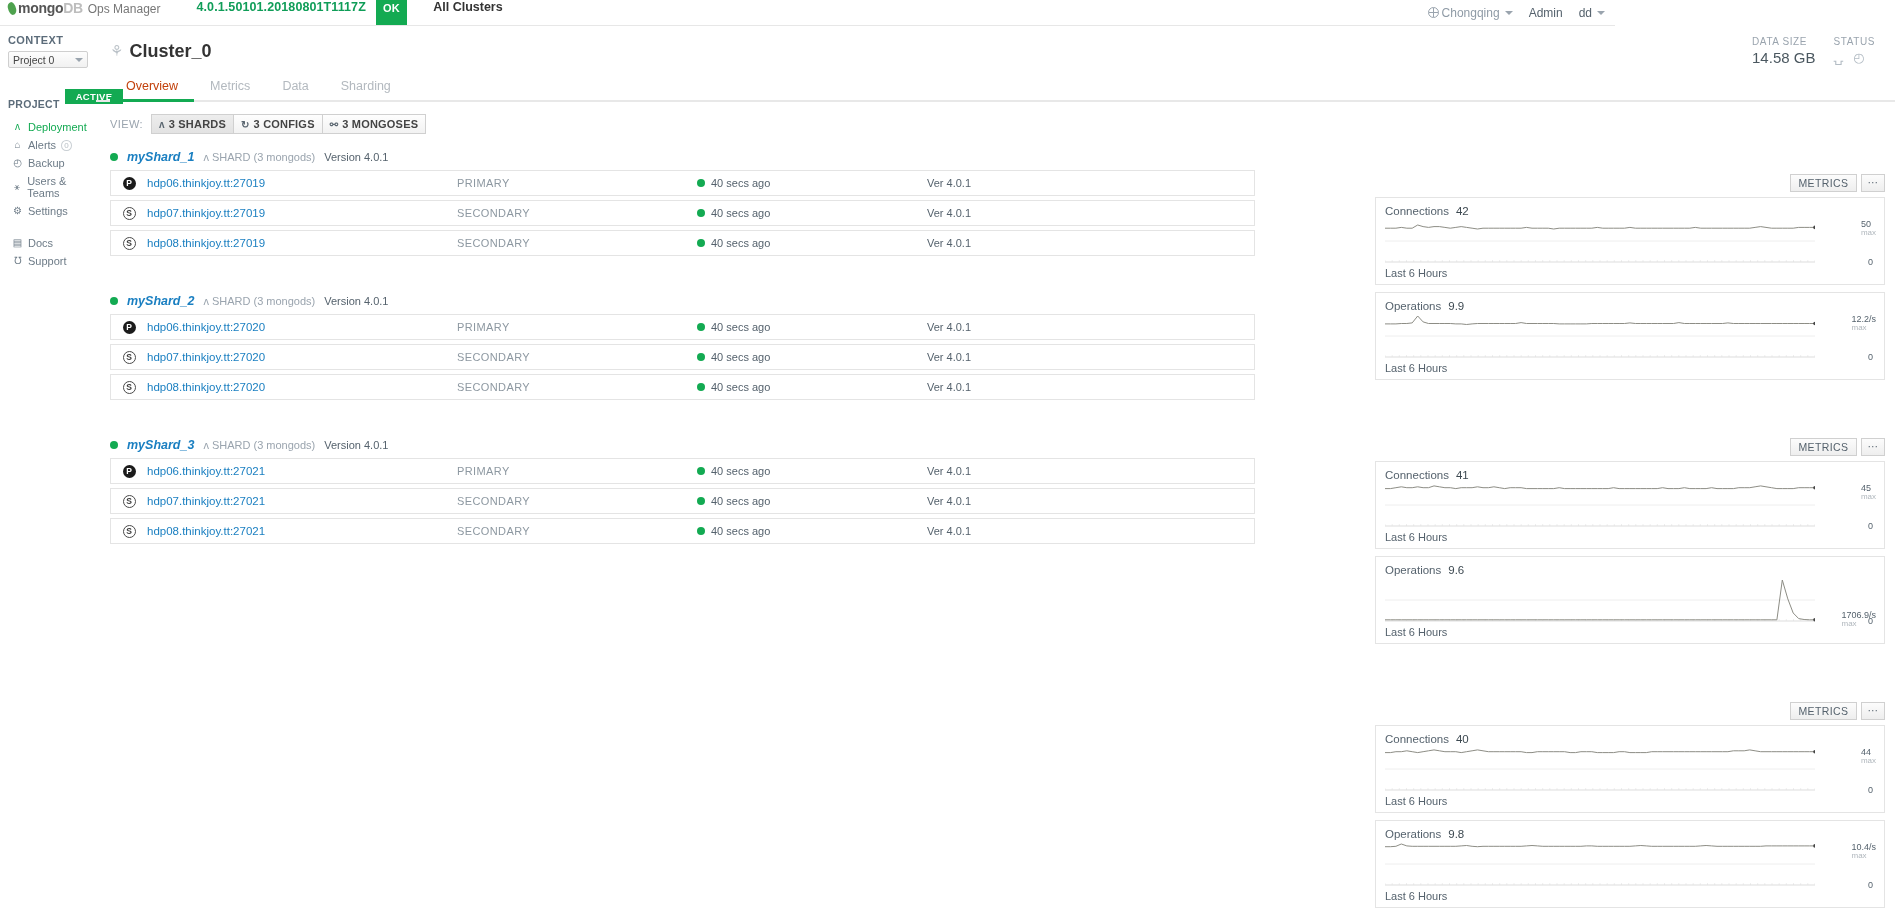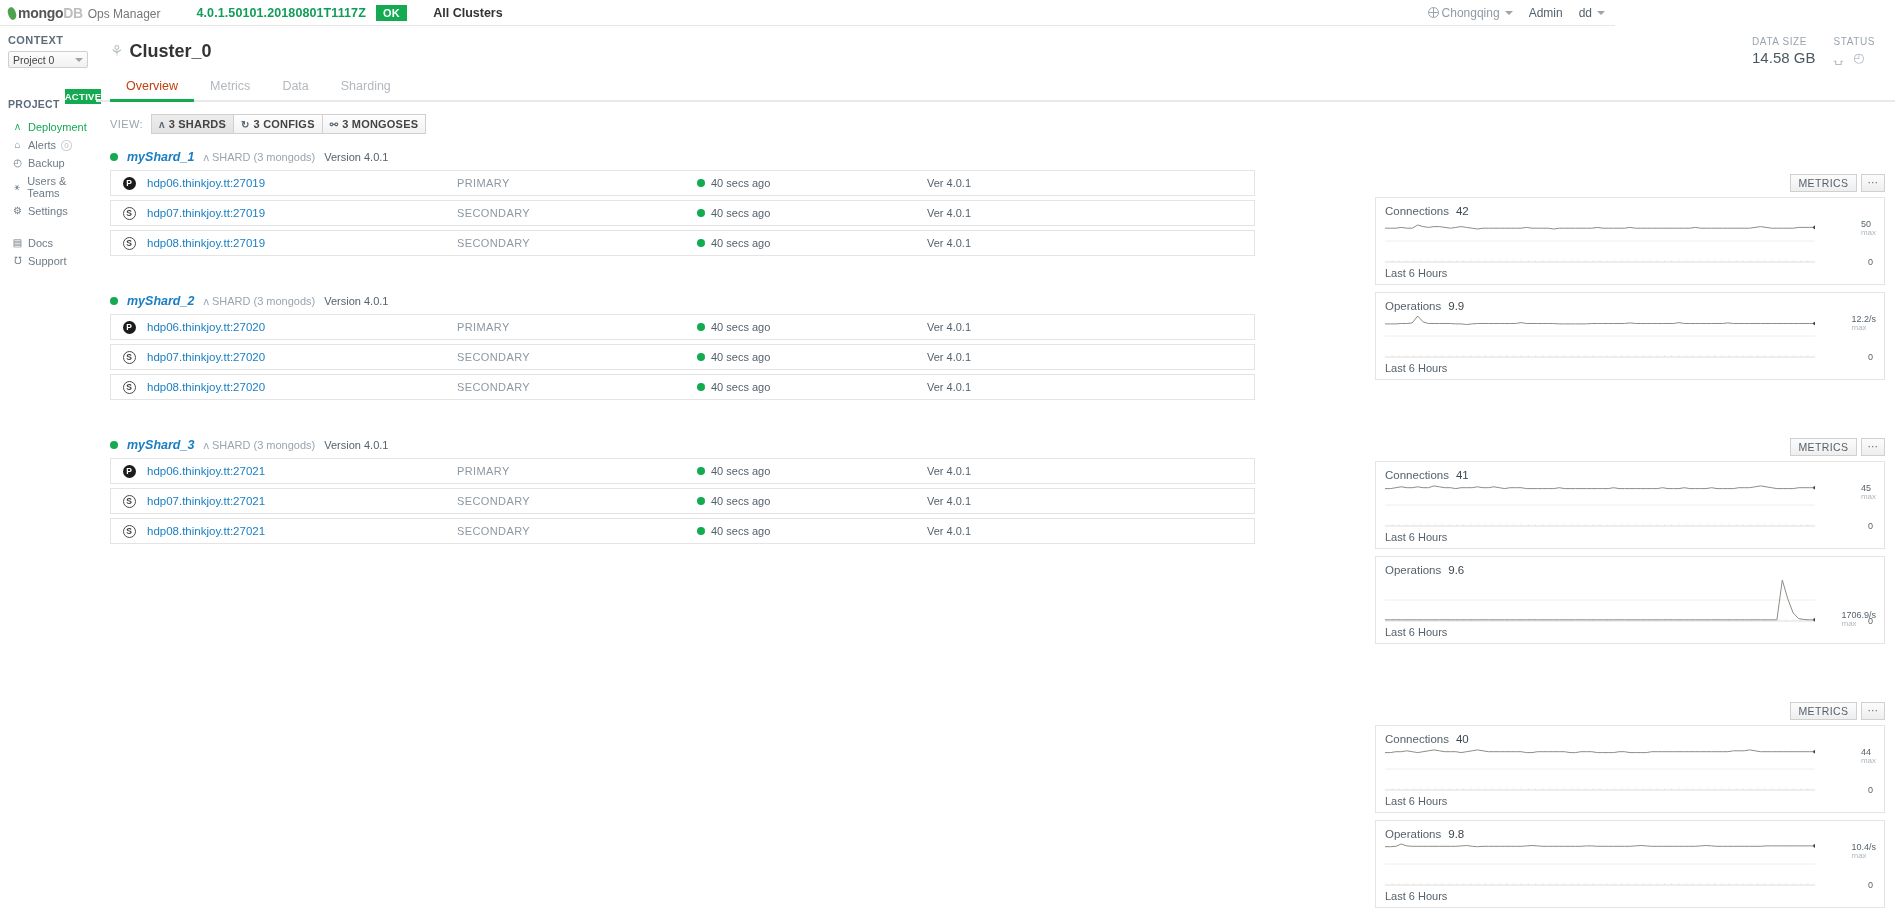--- a/index.html
+++ b/index.html
@@ -9,21 +9,21 @@
     background: #ffffff;
     color: #444;
     overflow: hidden;
   }
   a { text-decoration: none; color: #006cbc; }
 
   
   .topbar {
     position: absolute; top: 0; left: 0; width: 1615px; height: 26px;
     background: #fff; border-bottom: 1px solid #e7e7e7;
-    display: flex; align-items: center;
+    display: flex; 
   }
   .logo-wrap { display: flex; align-items: baseline; padding-left: 8px; }
   .leaf {
     width: 8px; height: 13px; background: #4ea24e;
     border-radius: 50% 50% 50% 50% / 40% 60% 40% 60%;
     transform: rotate(-12deg); display: inline-block;
     position: relative; top: 2px; margin-right: 2px;
   }
   .logo-mongo { font-size: 14px; font-weight: bold; color: #555; letter-spacing: -.3px; }
   .logo-db { font-size: 14px; font-weight: bold; color: #bdbdbd; letter-spacing: -.3px; }
@@ -52,21 +52,21 @@
   .sidebar { position: absolute; top: 26px; left: 0; width: 96px; height: 883px; background: #fff; padding: 8px 0 0 8px; }
   .ctx-label { font-size: 11px; font-weight: bold; color: #5c6c7a; letter-spacing: .4px; margin-bottom: 5px; }
   .ctx-select {
     width: 80px; height: 17px; border: 1px solid #cfcfcf; border-radius: 2px;
     background: linear-gradient(#fdfdfd,#f1f1f1);
     font-size: 10.5px; color: #444; display: flex; align-items: center;
     padding: 0 4px; justify-content: space-between;
   }
   .proj-row { display: flex; align-items: center; gap: 5px; margin-top: 14px; }
   .proj-label { font-size: 10.5px; font-weight: bold; color: #5c6c7a; letter-spacing: .3px; margin-top: 16px; }
-  .active-badge { background:#13aa52;color:#fff;font-size:9.5px;font-weight:bold;padding:2px 0;letter-spacing:.3px;}
+  .active-badge { background:#13aa52;color:#fff;font-size:9.5px;font-weight:bold;padding:2px 11px;letter-spacing:.3px;}
   .nav { margin-top: 8px; }
   .nav-item {
     display: flex; align-items: center; gap: 5px;
     font-size: 11px; color: #6d7b87; padding: 3px 0 3px 4px;
   }
   .nav-item.active { color: #13aa52; }
   .nav-item .ico { width: 11px; text-align: center; font-size: 10px; line-height: 1; }
   .nav-gap { height: 14px; }
   .sup { font-size: 8px; color: #b9c0c6; vertical-align: super; border:1px solid #c9cfd4; border-radius:50%; padding:0 2px;}
 

